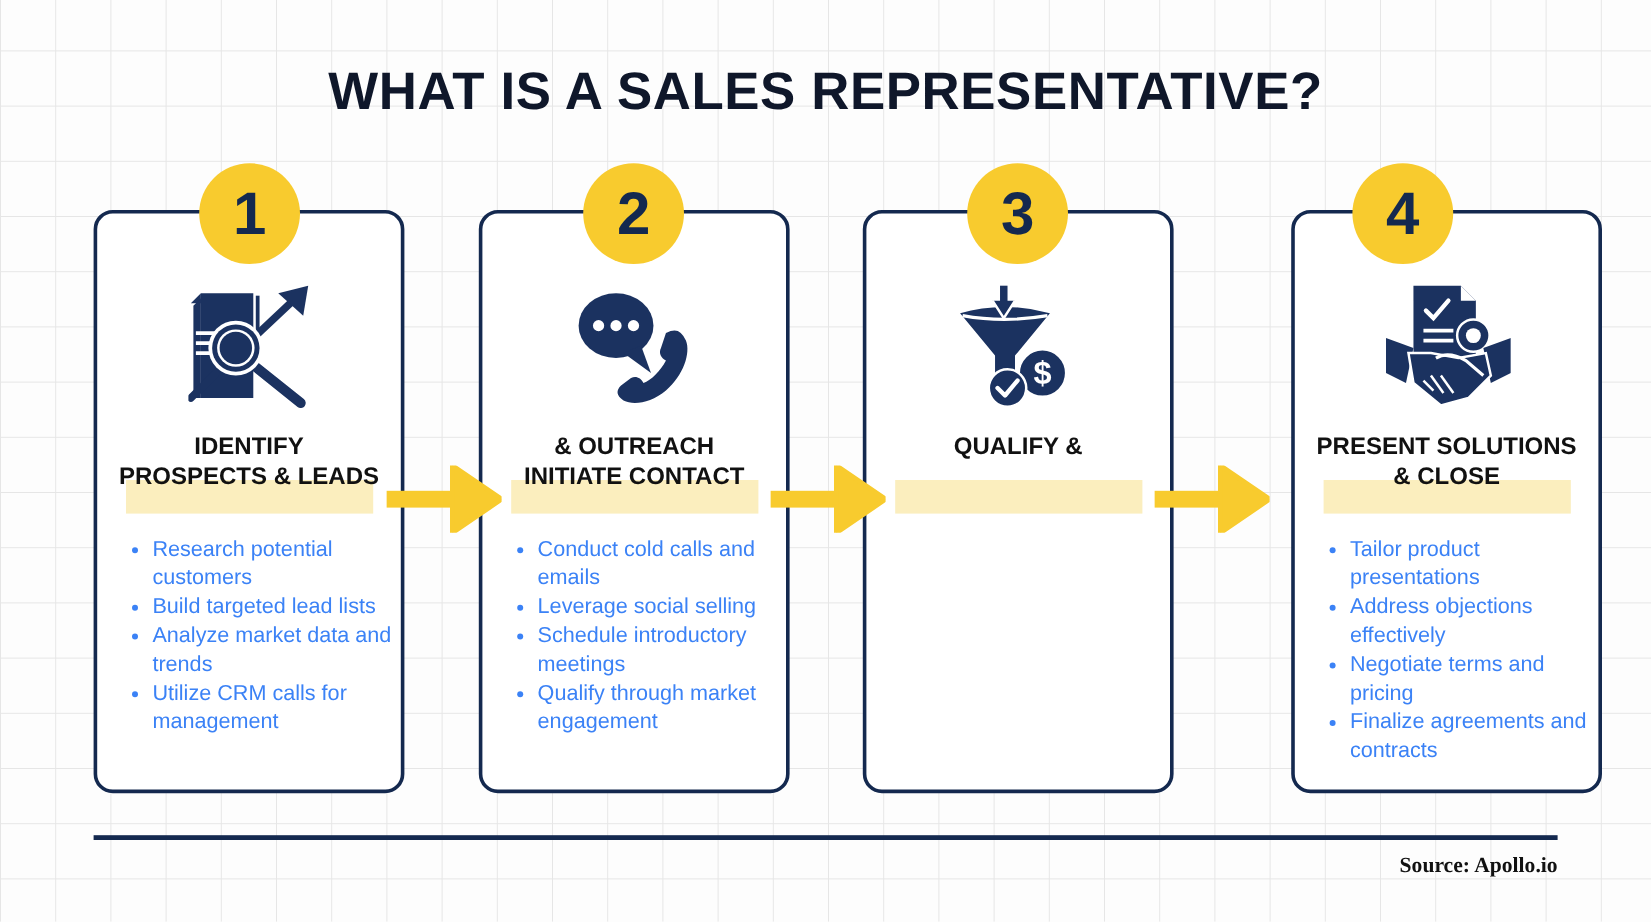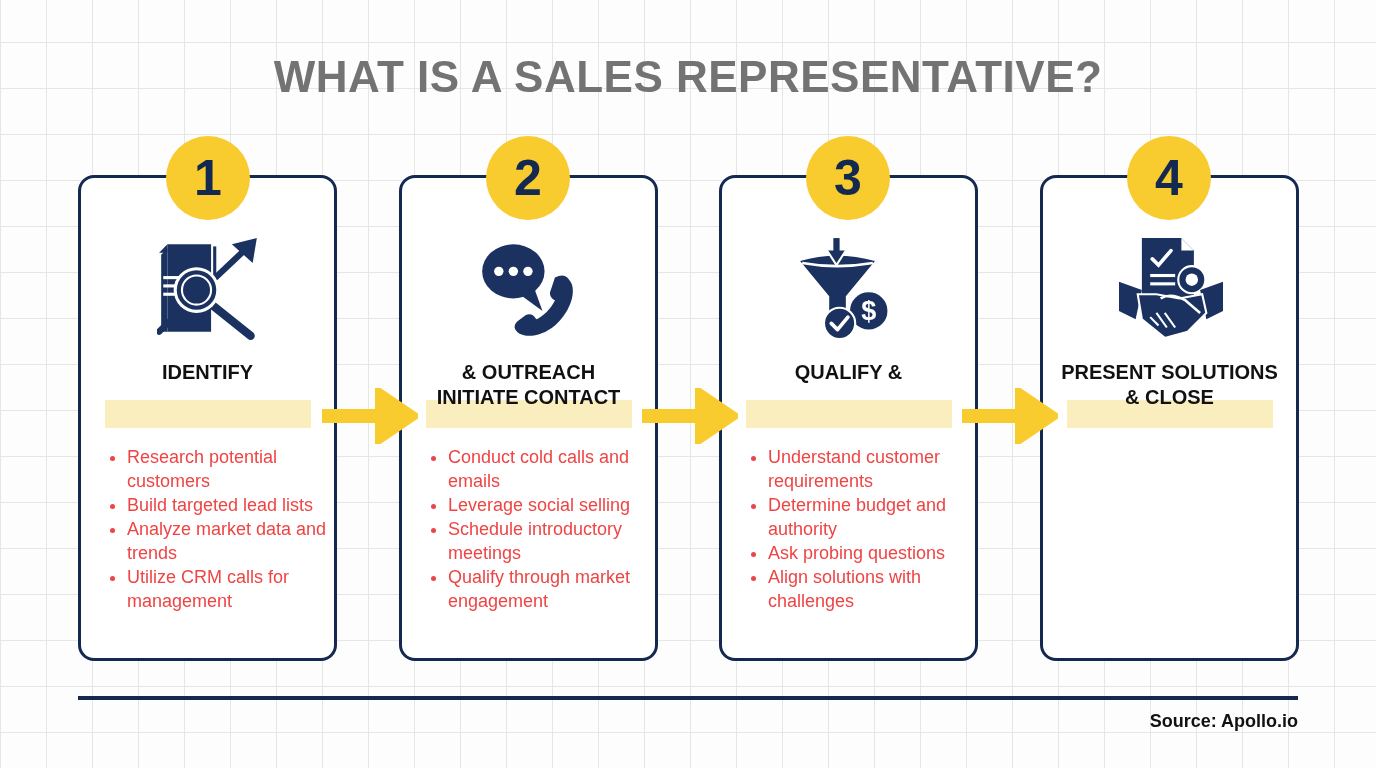--- a/index.html
+++ b/index.html
@@ -9,21 +9,21 @@
     background-image:
       linear-gradient(to right, #e6e6e6 1px, transparent 1px),
       linear-gradient(to bottom, #e6e6e6 1px, transparent 1px);
     background-size: 46px 46px;
     background-position: 0px -4px;
     font-family: "Liberation Sans", "DejaVu Sans", sans-serif;
     color: #111;
   }
   .title {
     position: absolute; left: 0; top: 52px; width: 1376px; text-align: center;
-    font-size: 44px; font-weight: bold; color: #737373; letter-spacing: 0.5px;
+    font-size: 44px; font-weight: bold; color: #0f172a; letter-spacing: 0.5px;
   }
   .card {
     position: absolute; top: 175px; width: 253px; height: 480px;
     border: 3px solid #14294f; border-radius: 16px; background: #ffffff;
     box-sizing: content-box;
   }
   .badge {
     position: absolute; top: 136px; width: 84px; height: 84px; border-radius: 50%;
     background: #f8cb2e; color: #14294f; font-size: 50px; font-weight: bold;
     display: flex; align-items: center; justify-content: center; z-index: 3;
@@ -37,31 +37,31 @@
     background: #fbeebe; z-index: 0;
   }
   .heading {
     position: absolute; top: 182px; left: 0; width: 253px; text-align: center;
     font-size: 20px; font-weight: bold; line-height: 25px; color: #111; z-index: 1;
     white-space: nowrap;
   }
   ul.bullets {
     position: absolute; top: 267px; left: 28px; width: 220px;
     margin: 0; padding: 0 0 0 18px; list-style: disc;
-    font-size: 18px; line-height: 24px; color: #ef4444;
+    font-size: 18px; line-height: 24px; color: #3b82f6;
   }
   ul.bullets li { padding-left: 0; }
   .arrow { position: absolute; top: 388px; width: 96px; height: 56px; z-index: 4; }
   .arrow svg { width: 100%; height: 100%; display: block; }
   .rule {
     position: absolute; left: 78px; top: 696px; width: 1220px; height: 4px;
     background: #14294f;
   }
   .source {
-    position: absolute; right: 78px; top: 711px; font-size: 18px; font-weight: bold; color: #111;
+    position: absolute; right: 78px; top: 711px; font-size: 18px; font-weight: bold; color: #111; font-family: Liberation Serif, serif;
   }
 </style>
 </head>
 <body>
 
 <div class="title">WHAT IS A SALES REPRESENTATIVE?</div>
 
 <div class="badge" style="left:166px;">1</div>
 <div class="badge" style="left:486px;">2</div>
 <div class="badge" style="left:806px;">3</div>
@@ -86,20 +86,21 @@
       <line x1="22" y1="72" x2="2" y2="92" stroke="#1b3260" stroke-width="6" stroke-linecap="round"></line>
       <circle cx="38" cy="52" r="22" fill="#fff"></circle>
       <circle cx="38" cy="52" r="19" fill="#1b3260"></circle>
       <circle cx="38" cy="52" r="15" fill="#fff"></circle>
       <circle cx="38" cy="52" r="13" fill="#1b3260"></circle>
     </svg>
   </div>
   <div class="highlight"></div>
   <div class="heading">
     <div>IDENTIFY</div>
+    <div>PROSPECTS &amp; LEADS</div>
   </div>
   <ul class="bullets">
     <li>Research potential customers</li>
     <li>Build targeted lead lists</li>
     <li>Analyze market data and trends</li>
     <li>Utilize CRM calls for management</li>
   </ul>
 </div>
 
 <div class="card" style="left:399px;">
@@ -137,29 +138,23 @@
       <circle cx="68" cy="72" r="19" fill="#1b3260" stroke="#fff" stroke-width="2"></circle>
       <text x="68" y="81" text-anchor="middle" font-size="26" font-weight="bold" fill="#fff" font-family="Liberation Sans, sans-serif">$</text>
       <circle cx="40" cy="84" r="15" fill="#1b3260" stroke="#fff" stroke-width="2"></circle>
       <polyline points="32,84 38,90 48,78" stroke="#fff" stroke-width="3.5" fill="none" stroke-linecap="round" stroke-linejoin="round"></polyline>
     </svg>
   </div>
   <div class="highlight"></div>
   <div class="heading">
     <div>QUALIFY &amp;</div>
   </div>
-  <ul class="bullets">
-    <li>Understand customer requirements</li>
-    <li>Determine budget and authority</li>
-    <li>Ask probing questions</li>
-    <li>Align solutions with challenges</li>
-  </ul>
-</div>
-
-<div class="card" style="left:1040px;">
+</div>
+
+<div class="card" style="left:1076px;">
   <div class="icon">
     <svg viewBox="0 0 100 100">
       <path d="M22 2 L60 2 L72 14 L72 60 L22 60 Z" fill="#1b3260"></path>
       <polygon points="60,2 60,14 72,14" fill="#fff"></polygon>
       <polyline points="32,22 38,28 50,14" stroke="#fff" stroke-width="3.5" fill="none" stroke-linecap="round"></polyline>
       <line x1="30" y1="38" x2="54" y2="38" stroke="#fff" stroke-width="3"></line>
       <line x1="30" y1="46" x2="54" y2="46" stroke="#fff" stroke-width="3"></line>
       <circle cx="70" cy="42" r="13" fill="#1b3260" stroke="#fff" stroke-width="2"></circle>
       <circle cx="70" cy="42" r="6" fill="#fff"></circle>
       <polygon points="0,44 22,52 16,80 0,72" fill="#1b3260"></polygon>
@@ -171,20 +166,26 @@
         <line x1="36" y1="74" x2="46" y2="88"></line>
         <line x1="44" y1="74" x2="54" y2="88"></line>
       </g>
     </svg>
   </div>
   <div class="highlight"></div>
   <div class="heading">
     <div>PRESENT SOLUTIONS</div>
     <div>&amp; CLOSE</div>
   </div>
+  <ul class="bullets">
+    <li>Tailor product presentations</li>
+    <li>Address objections effectively</li>
+    <li>Negotiate terms and pricing</li>
+    <li>Finalize agreements and contracts</li>
+  </ul>
 </div>
 
 <div class="arrow" style="left:322px;">
   <svg viewBox="0 0 96 56">
       <rect x="0" y="21" width="58" height="14" fill="#f8cb2e"></rect>
       <polygon points="55,0 96,28 55,56" fill="#f8cb2e" stroke="#f8cb2e" stroke-linejoin="round" stroke-width="4"></polygon>
     </svg>
 </div>
 <div class="arrow" style="left:642px;">
   <svg viewBox="0 0 96 56">

